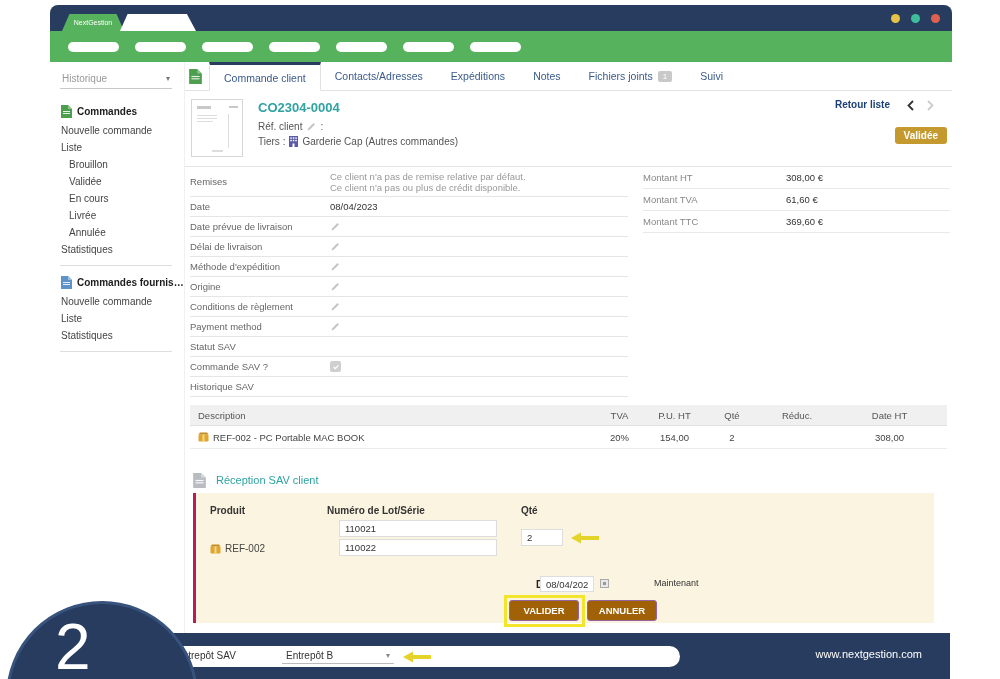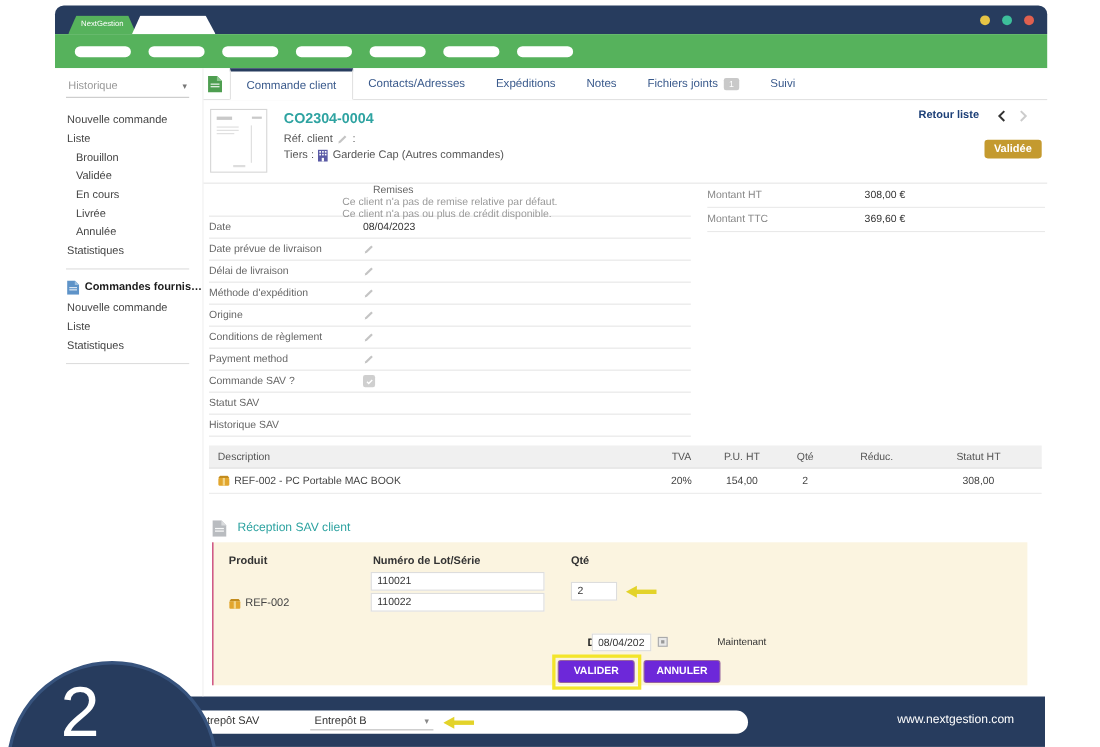--- a/index.html
+++ b/index.html
@@ -72,21 +72,21 @@
   .back-link { position:absolute; right:62px; top:8px; color:#1c3f77;
     font-weight:bold; font-size:10px; cursor:pointer; }
   .chev { position:absolute; top:9px; cursor:pointer; }
   .chev.prev { right:38px; } .chev.next { right:18px; }
   .status-badge { position:absolute; right:5px; top:36px; background:#c49a2f;
     color:#fff; font-weight:bold; font-size:10px; padding:3px 9px; border-radius:3px; }
 
   .form-wrap { display:flex; margin:0 2px 0 5px; }
   .form-left { width:438px; font-size:9.5px; }
   .frow { display:flex; align-items:center; height:20px; border-bottom:1px solid #e5e5e5; }
-  .frow.tall { height:30px;flex-direction:column; }
+  .frow.tall { height:30px; }
   .flbl { width:140px; color:#666; }
   .fval { flex:1; color:#333; display:flex; flex-direction:column; justify-content:center; }
   .fval .muted { color:#999; line-height:11px; }
   .cb { width:11px; height:11px; background:#cfcfcf; border-radius:2px;
     display:flex; align-items:center; justify-content:center; cursor:default; }
   .form-right { flex:1; margin-left:15px; font-size:9.5px; }
   .trow { display:flex; align-items:center; height:22px; border-bottom:1px solid #e9e9e9; }
   .tlbl { width:143px; color:#888; }
   .tval { color:#333; }
 
@@ -98,40 +98,40 @@
   .c-desc { flex:1; padding-left:8px; display:flex; align-items:center; gap:4px; }
   .c-tva { width:55px; text-align:center; }
   .c-pu { width:55px; text-align:center; }
   .c-qte { width:60px; text-align:center; }
   .c-reduc { width:70px; text-align:center; }
   .c-total { width:115px; text-align:center; }
 
   .sav-heading { margin:24px 0 0 8px; height:14px; display:flex; align-items:center;
     gap:10px; color:#2ea3a1; font-size:11px; }
   .sav-panel { position:relative; margin:6px 18px 0 8px; height:130px;
-    background:#fbf4e0; border-left:1px solid #be185d; font-size:10px; }
+    background:#fbf4e0; border-left:3px solid #be185d; font-size:10px; }
   .sav-panel .hdr { position:absolute; font-weight:bold; color:#333; top:12px; }
-  .h-prod { left:14px; } .h-lot { left:145px; } .h-qte { left:325px; }
+  .h-prod { left:14px; } .h-lot { left:131px; } .h-qte { left:325px; }
   .prod-cell { position:absolute; left:14px; top:50px; display:flex;
     align-items:center; gap:4px; color:#444; }
   .sav-panel input { border:1px solid #ddd; background:#fff; font-size:9.5px;
     color:#333; padding:1px 5px; font-family:"Liberation Sans", sans-serif; }
   .lot1 { position:absolute; left:143px; top:27px; width:158px; height:17px; }
   .lot2 { position:absolute; left:143px; top:46px; width:158px; height:17px; }
   .qty { position:absolute; left:325px; top:36px; width:42px; height:17px; }
   .arrow { position:absolute; }
   .arrow.a1 { left:375px; top:39px; }
   .date-lbl { position:absolute; left:313px; top:86px; font-weight:bold; color:#222;padding-left:27px; }
   .date-in { position:absolute; left:344px; top:83px; width:54px; height:16px; }
   .now-box { position:absolute; left:404px; top:86px; width:9px; height:9px;
     border:1px solid #aaa; background:#e8e8e8; cursor:pointer; }
   .now-box::after { content:""; position:absolute; left:2px; top:2px; width:3px;
     height:3px; background:#999; }
   .now-lbl { position:absolute; left:418px; top:85px; font-size:9px; color:#333;padding-left:40px; }
-  .btn { position:absolute; top:107px; height:21px; width:70px; background:#6d28d9;
+  .btn { position:absolute; top:107px; height:21px; width:70px; background:#a16207;
     border:1px solid #96649e; border-radius:3px; color:#fff; font-weight:bold;
     font-size:9.5px; cursor:pointer; font-family:"Liberation Sans", sans-serif; }
   .btn.valider { left:313px; } .btn.annuler { left:391px; }
   .hl-rect { position:absolute; left:308px; top:102px; width:81px; height:32px;
     border:3px solid #f3e52b; pointer-events:none; }
 
   
   .footer { position:absolute; left:50px; top:633px; width:900px; height:46px;
     background:#273c5e; z-index:1; }
   .wh-pill { position:absolute; left:100px; top:13px; width:530px; height:21px;
@@ -174,20 +174,29 @@
     <div class="pill"></div>
   </div>
 </div>
 
 <div class="content">
 
   <div class="sidebar">
     <div class="search">
       <span>Historique</span>
       <span class="caret">▾</span>
+    </div>
+    <div class="sb-title">
+      <svg width="11" height="13" viewBox="0 0 11 13">
+          <path d="M0 0 H7 L11 4 V13 H0 Z" fill="#4e9e50"></path>
+          <path d="M7 0 L11 4 H7 Z" fill="#8cc78e"></path>
+          <rect x="2" y="6" width="7" height="1" fill="#fff" opacity=".85"></rect>
+          <rect x="2" y="8" width="7" height="1" fill="#fff" opacity=".85"></rect>
+        </svg>
+      <span>Commandes</span>
     </div>
     <div class="sb-item">Nouvelle commande</div>
     <div class="sb-item">Liste</div>
     <div class="sb-item sub">Brouillon</div>
     <div class="sb-item sub">Validée</div>
     <div class="sb-item sub">En cours</div>
     <div class="sb-item sub">Livrée</div>
     <div class="sb-item sub">Annulée</div>
     <div class="sb-item">Statistiques</div>
     <div class="sb-divider"></div>
@@ -337,58 +346,62 @@
         </div>
         <div class="frow">
           <span class="flbl">Payment method</span>
           <span class="fval">
               <svg width="10" height="10" viewBox="0 0 14 14">
                 <path d="M10.5 1.5l2 2L5 11l-2.8.8L3 9z" fill="#c4c4c4"></path>
               </svg>
             </span>
         </div>
         <div class="frow">
+          <span class="flbl">Statut SAV</span>
+          <span class="fval"></span>
+        </div>
+        <div class="frow">
           <span class="flbl">Commande SAV ?</span>
           <span class="fval">
               <span class="cb">
                 <svg width="8" height="8" viewBox="0 0 10 10">
                   <path d="M2 5l2 2 4-4" stroke="#fff" stroke-width="1.6" fill="none"></path>
                 </svg>
               </span>
             </span>
         </div>
         <div class="frow">
-          <span class="flbl">Statut SAV</span>
-          <span class="fval"></span>
-        </div>
-        <div class="frow">
           <span class="flbl">Historique SAV</span>
           <span class="fval"></span>
         </div>
       </div>
       <div class="form-right">
         <div class="trow">
           <span class="tlbl">Montant HT</span>
           <span class="tval">308,00 €</span>
+        </div>
+        <div class="trow">
+          <span class="tlbl">Montant TVA</span>
+          <span class="tval">61,60 €</span>
         </div>
         <div class="trow">
           <span class="tlbl">Montant TTC</span>
           <span class="tval">369,60 €</span>
         </div>
       </div>
     </div>
 
     <div class="items">
       <div class="ithead">
         <span class="c-desc">Description</span>
         <span class="c-tva">TVA</span>
         <span class="c-pu">P.U. HT</span>
         <span class="c-qte">Qté</span>
         <span class="c-reduc">Réduc.</span>
-        <span class="c-total">Statut HT</span>
+        <span class="c-total">Date HT</span>
       </div>
       <div class="itrow">
         <span class="c-desc">
           <svg width="11" height="10" viewBox="0 0 11 10">
               <rect x="0.5" y="2.5" width="10" height="7" rx="1" fill="#e2a62e"></rect>
               <path d="M0.5 2.5 L2 0.5 H9 L10.5 2.5 Z" fill="#c38c1e"></path>
               <rect x="4.5" y="2.5" width="2" height="7" fill="#f3d68a"></rect>
             </svg>
           <span>REF-002 - PC Portable MAC BOOK</span>
         </span>

